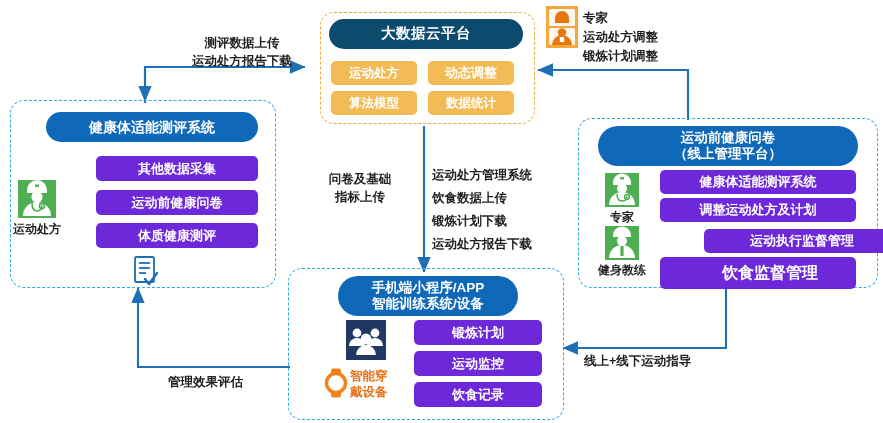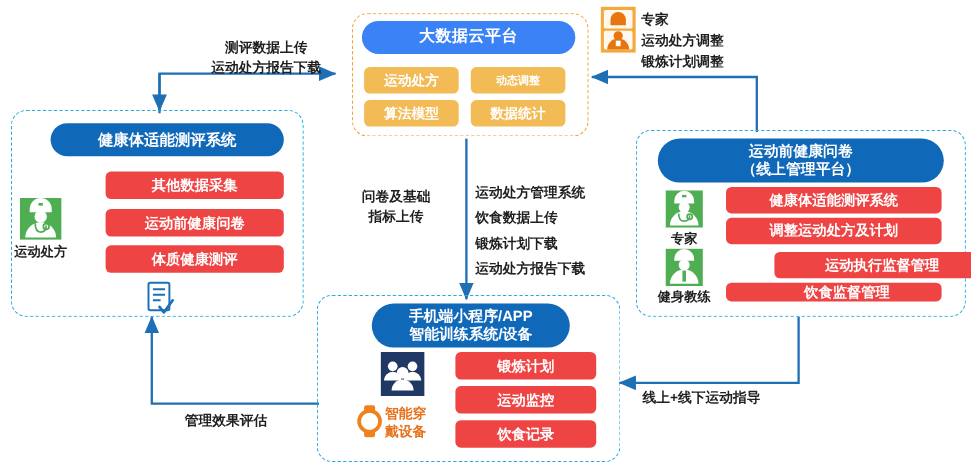--- a/index.html
+++ b/index.html
@@ -27,26 +27,26 @@
     position:absolute;
     background:#1068B8;
     color:#ffffff;
     border-radius:999px;
     display:flex;align-items:center;justify-content:center;
     font-weight:bold;
     text-align:center;
     line-height:1.18;
     box-sizing:border-box;
   }
-  .pill.orange{background:#3b82f6;}
+  .pill.orange{background:#0c4a6e;}
 
   
   .fbox{
     position:absolute;
-    background:#ef4444;
+    background:#6d28d9;
     color:#ffffff;
     border-radius:5px;
     display:flex;align-items:center;justify-content:center;
     font-weight:bold;
     box-sizing:border-box;
     white-space:nowrap;
   }
   .fbox.amber{background:#F2BB55;color:#ffffff;}
 
   
@@ -102,21 +102,21 @@
     <g>
       <path d="M726,288 L726,348 L563,348" fill="none" stroke="#1F6FB5" stroke-width="2.1" marker-end="url(#ah)"></path>
     </g>
   </svg>
 
   <div class="panel orange" style="left:320px;top:12px;width:215px;height:112px;"></div>
 
   <div class="pill orange" style="left:329px;top:19px;width:194px;height:30px;font-size:14.5px;letter-spacing:.5px;">大数据云平台</div>
 
   <div class="fbox amber" style="left:331px;top:61px;width:86px;height:24px;font-size:12.5px;">运动处方</div>
-  <div class="fbox amber" style="left:428px;top:61px;width:86px;height:24px;font-size:10px;">动态调整</div>
+  <div class="fbox amber" style="left:428px;top:61px;width:86px;height:24px;font-size:13px;">动态调整</div>
   <div class="fbox amber" style="left:331px;top:91px;width:86px;height:24px;font-size:12.5px;">算法模型</div>
   <div class="fbox amber" style="left:428px;top:91px;width:86px;height:24px;font-size:12.5px;">数据统计</div>
 
   <div class="icon-wrap" style="left:546px;top:6px;width:32px;height:42px;">
     <svg width="32" height="42" viewBox="0 0 32 42">
       <rect x="0" y="0" width="32" height="42" fill="#F5A83B"></rect>
       <rect x="3" y="3" width="26" height="17" rx="1.5" fill="#ffffff" opacity="0.92"></rect>
       <path d="M9,17 h14 v-5 a7,7 0 0 0 -14,0 z" fill="#E8760F"></path>
       <rect x="13.5" y="5.5" width="5" height="4" rx="1" fill="#E8760F"></rect>
       <rect x="3" y="22" width="26" height="17" rx="1.5" fill="#ffffff" opacity="0.92"></rect>
@@ -189,21 +189,21 @@
       <circle cx="17" cy="15" r="5" fill="#ffffff"></circle>
       <path d="M4,32 a13,13 0 0 1 26,0 z" fill="#ffffff"></path>
       <rect x="15.4" y="20" width="3.2" height="10" fill="#4FAE52"></rect>
     </svg>
   </div>
   <div class="icon-cap" style="left:588px;top:262px;width:68px;font-size:12px;">健身教练</div>
 
   <div class="fbox" style="left:660px;top:170px;width:196px;height:24px;font-size:13px;">健康体适能测评系统</div>
   <div class="fbox" style="left:660px;top:198px;width:196px;height:24px;font-size:13px;">调整运动处方及计划</div>
   <div class="fbox" style="left:660px;top:229px;width:196px;height:24px;font-size:13px;margin-left:44px;">运动执行监督管理</div>
-  <div class="fbox" style="left:660px;top:257px;width:196px;height:17px;font-size:13px;padding-left:24px;">饮食监督管理</div>
+  <div class="fbox" style="left:660px;top:257px;width:196px;height:32px;font-size:16px;padding-left:24px;">饮食监督管理</div>
 
   <div class="panel" style="left:288px;top:268px;width:276px;height:152px;"></div>
 
   <div class="pill" style="left:338px;top:276px;width:180px;height:40px;font-size:13.5px;flex-direction:column;">
     <span>手机端小程序/APP</span>
     <span>智能训练系统/设备</span>
   </div>
 
   <div class="icon-wrap" style="left:346px;top:320px;width:40px;height:40px;">
     <svg width="40" height="40" viewBox="0 0 40 40">

